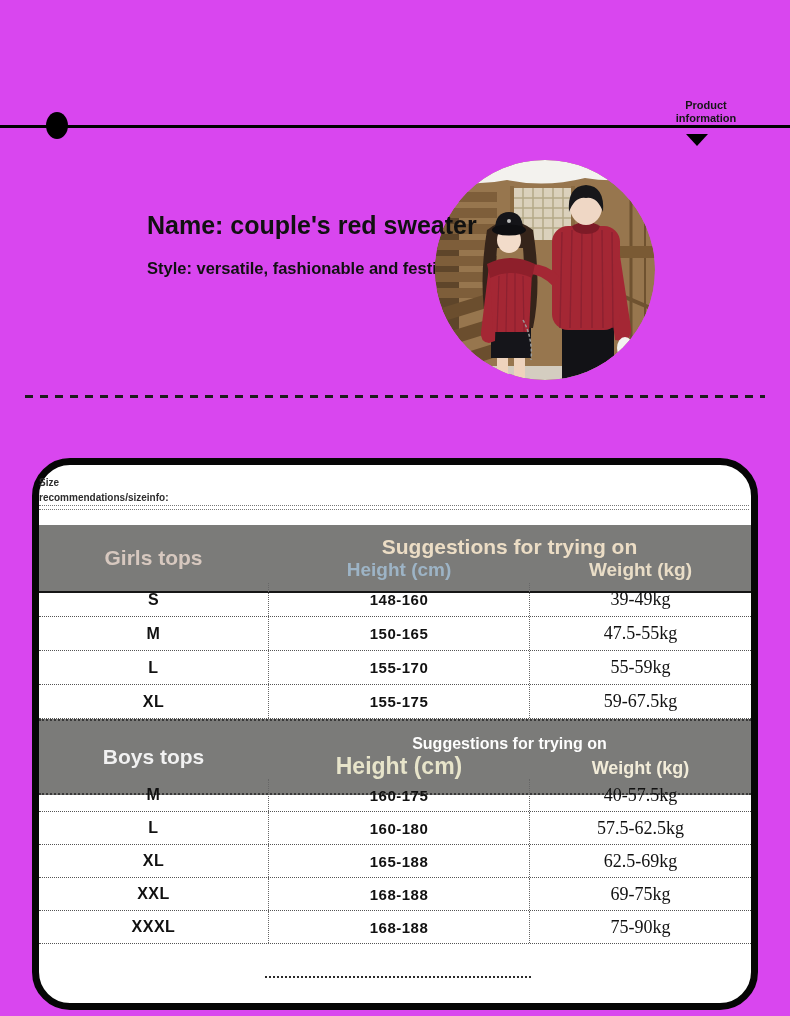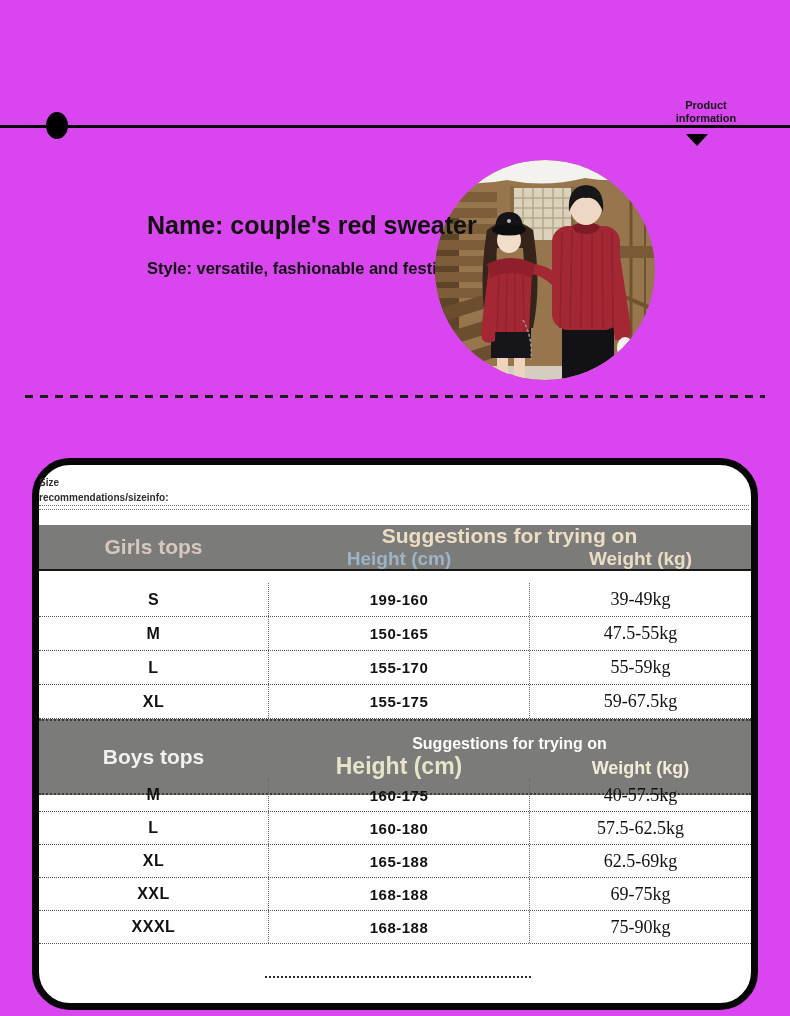--- a/index.html
+++ b/index.html
@@ -30,21 +30,21 @@
   
   .size-card { position:absolute; left:32px; top:458px; width:726px; height:552px;
                border:7px solid #060606; border-radius:38px; background:#fff; }
   .card-inner { position:absolute; inset:0; }
   .size-label { position:absolute; left:0; top:10px; width:218px; text-align:left;
                 font-size:10px; font-weight:bold; line-height:15px; color:#2d2d2d; }
   .double-dotted { position:absolute; left:0; right:2px; top:40px; height:5px;
                    border-top:1px dotted #777; border-bottom:1px dotted #777; }
 
   .band { position:absolute; left:0; right:0; background:#7b7b79; display:flex; }
-  .band-girls { top:60px; height:46px; border-bottom:2px solid #161616; }
+  .band-girls { top:60px; height:68px; border-bottom:2px solid #161616; }
   .band-boys  { top:254px; height:76px; border-top:2px dotted #3a3a3a; border-bottom:2px dotted #3a3a3a; }
   .band-left { width:229px; display:flex; align-items:center; justify-content:center; font-weight:bold; font-size:21px; }
   .band-right { flex:1; display:flex; flex-direction:column; justify-content:center; }
   .band-sugg { text-align:center; font-weight:bold; }
   .band-cols { display:flex; align-items:baseline; }
   .band-h { width:262px; text-align:center; font-weight:bold; }
   .band-w { flex:1; text-align:center; font-weight:bold; }
 
   .band-girls .band-left { color:#d7c8bf; }
   .band-girls .band-sugg { color:#ecddc5; font-size:21px; }
@@ -194,21 +194,21 @@
           <div class="band-cols">
             <div class="band-h">Height (cm)</div>
             <div class="band-w">Weight (kg)</div>
           </div>
         </div>
       </div>
 
       <div class="rows rows-girls">
         <div class="row">
           <div class="cell-size">S</div>
-          <div class="cell-height">199-160</div>
+          <div class="cell-height">148-160</div>
           <div class="cell-weight">39-49kg</div>
         </div>
         <div class="row">
           <div class="cell-size">M</div>
           <div class="cell-height">150-165</div>
           <div class="cell-weight">47.5-55kg</div>
         </div>
         <div class="row">
           <div class="cell-size">L</div>
           <div class="cell-height">155-170</div>

